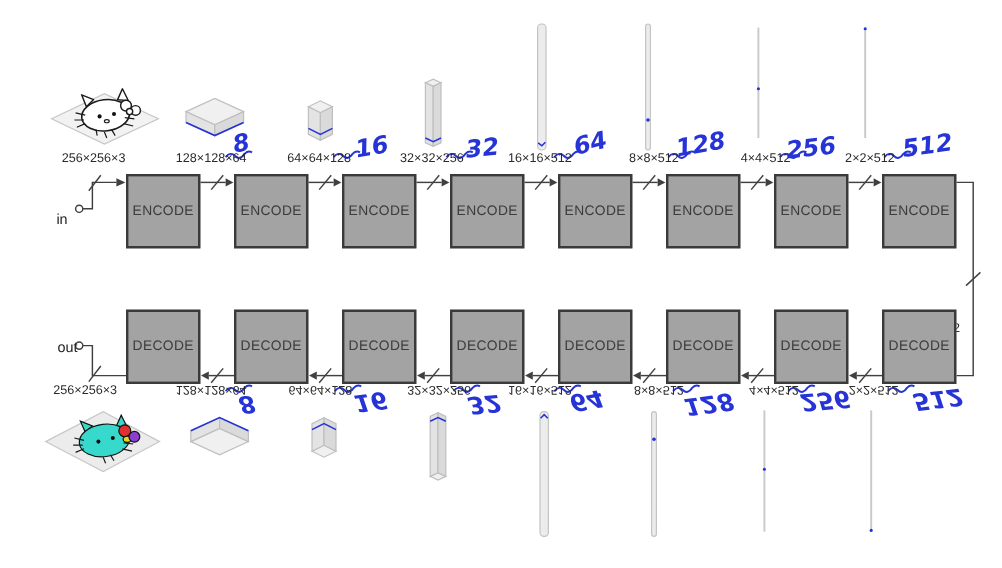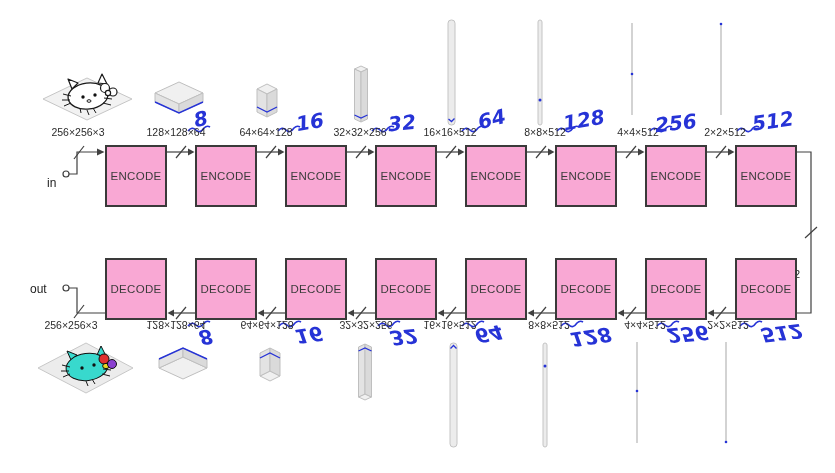--- a/index.html
+++ b/index.html
@@ -3,21 +3,21 @@
 <meta charset="utf-8">
 <style>
   html,body { margin:0; padding:0; background:#fff; }
   .stage {
     position:relative; width:835px; height:473px; background:#ffffff;
     font-family:"Liberation Sans", sans-serif; overflow:hidden;
   }
   .layer { position:absolute; left:0; top:0; }
   .box {
     position:absolute; width:58px; height:58px; border:2px solid #3a3a3a;
-    background:#f9a8d4; display:flex; align-items:center; justify-content:center;
+    background:#a3a3a3; display:flex; align-items:center; justify-content:center;
     font-size:11.5px; color:#3c3c3c; letter-spacing:.3px; z-index:3;
   }
   .dim {
     position:absolute; font-size:10.5px; color:#2b2b2b; white-space:nowrap;
     transform:translateX(-50%); z-index:2;
   }
   .dim.flip { transform:translateX(-50%) scaleY(-1); }
   .term { position:absolute; font-size:12px; color:#222; z-index:2; }
   .bneck { position:absolute; font-size:10.5px; color:#2b2b2b; width:54px; text-align:right; z-index:2;margin-top:44px; }
   .ann {
@@ -218,21 +218,21 @@
   <div class="box" style="left:105px;top:258px">DECODE</div>
   <div class="box" style="left:195px;top:258px">DECODE</div>
   <div class="box" style="left:285px;top:258px">DECODE</div>
   <div class="box" style="left:375px;top:258px">DECODE</div>
   <div class="box" style="left:465px;top:258px">DECODE</div>
   <div class="box" style="left:555px;top:258px">DECODE</div>
   <div class="box" style="left:645px;top:258px">DECODE</div>
   <div class="box" style="left:735px;top:258px">DECODE</div>
 
   <span class="term" style="left:47px;top:176px">in</span>
-  <span class="term" style="left:30px;top:282px">out</span>
+  <span class="term" style="left:48px;top:282px">out</span>
   <span class="bneck" style="left:746px;top:224px">1×1×512</span>
 
   <span class="dim" style="left:78px;top:126px">256×256×3</span>
   <span class="dim" style="left:176px;top:126px">128×128×64</span>
   <span class="dim" style="left:266px;top:126px">64×64×128</span>
   <span class="dim" style="left:360px;top:126px">32×32×256</span>
   <span class="dim" style="left:450px;top:126px">16×16×512</span>
   <span class="dim" style="left:545px;top:126px">8×8×512</span>
   <span class="dim" style="left:638px;top:126px">4×4×512</span>
   <span class="dim" style="left:725px;top:126px">2×2×512</span>

